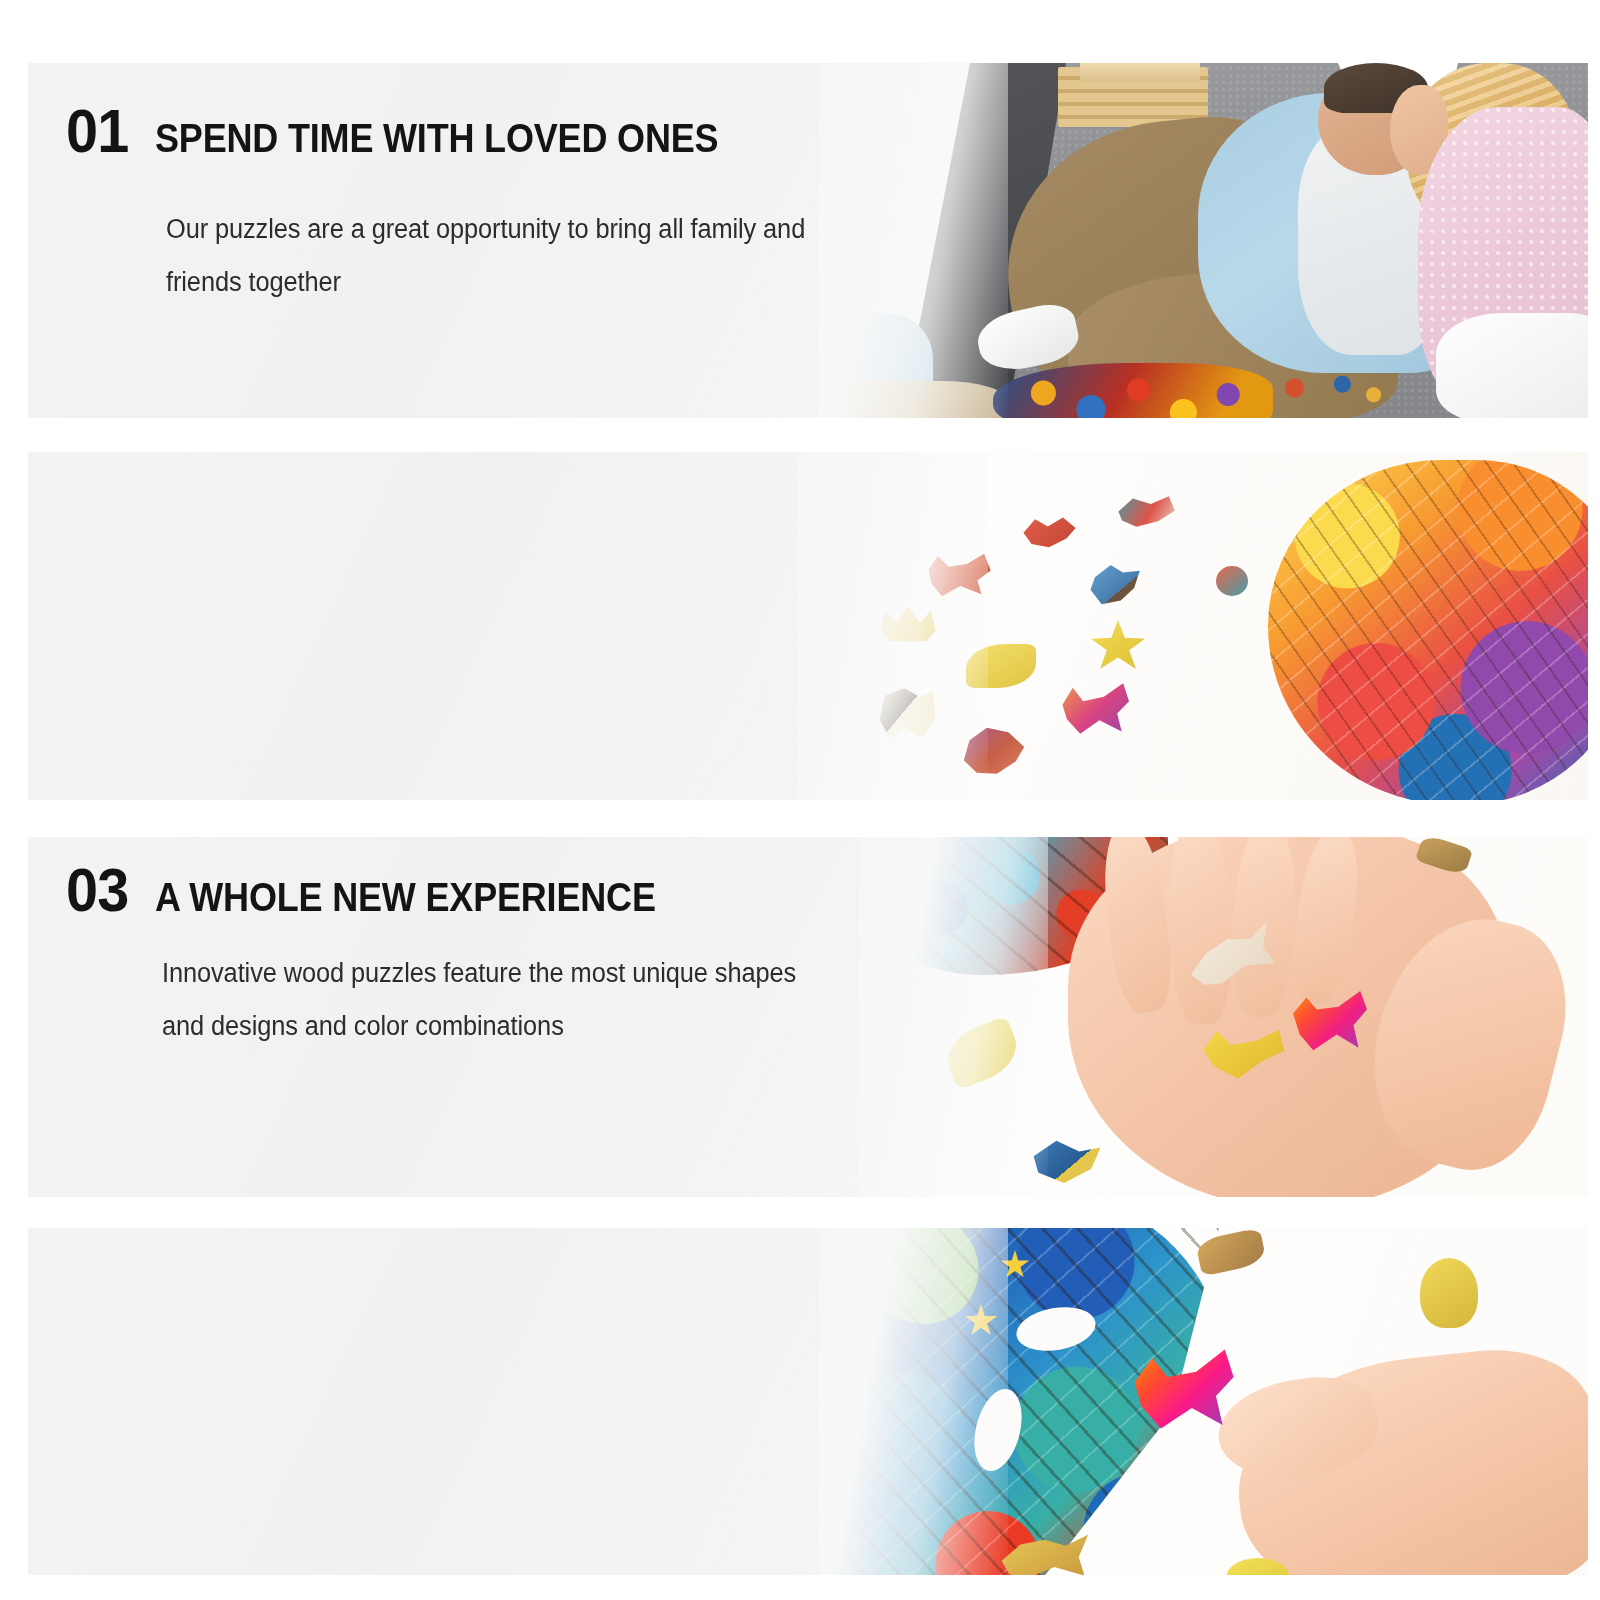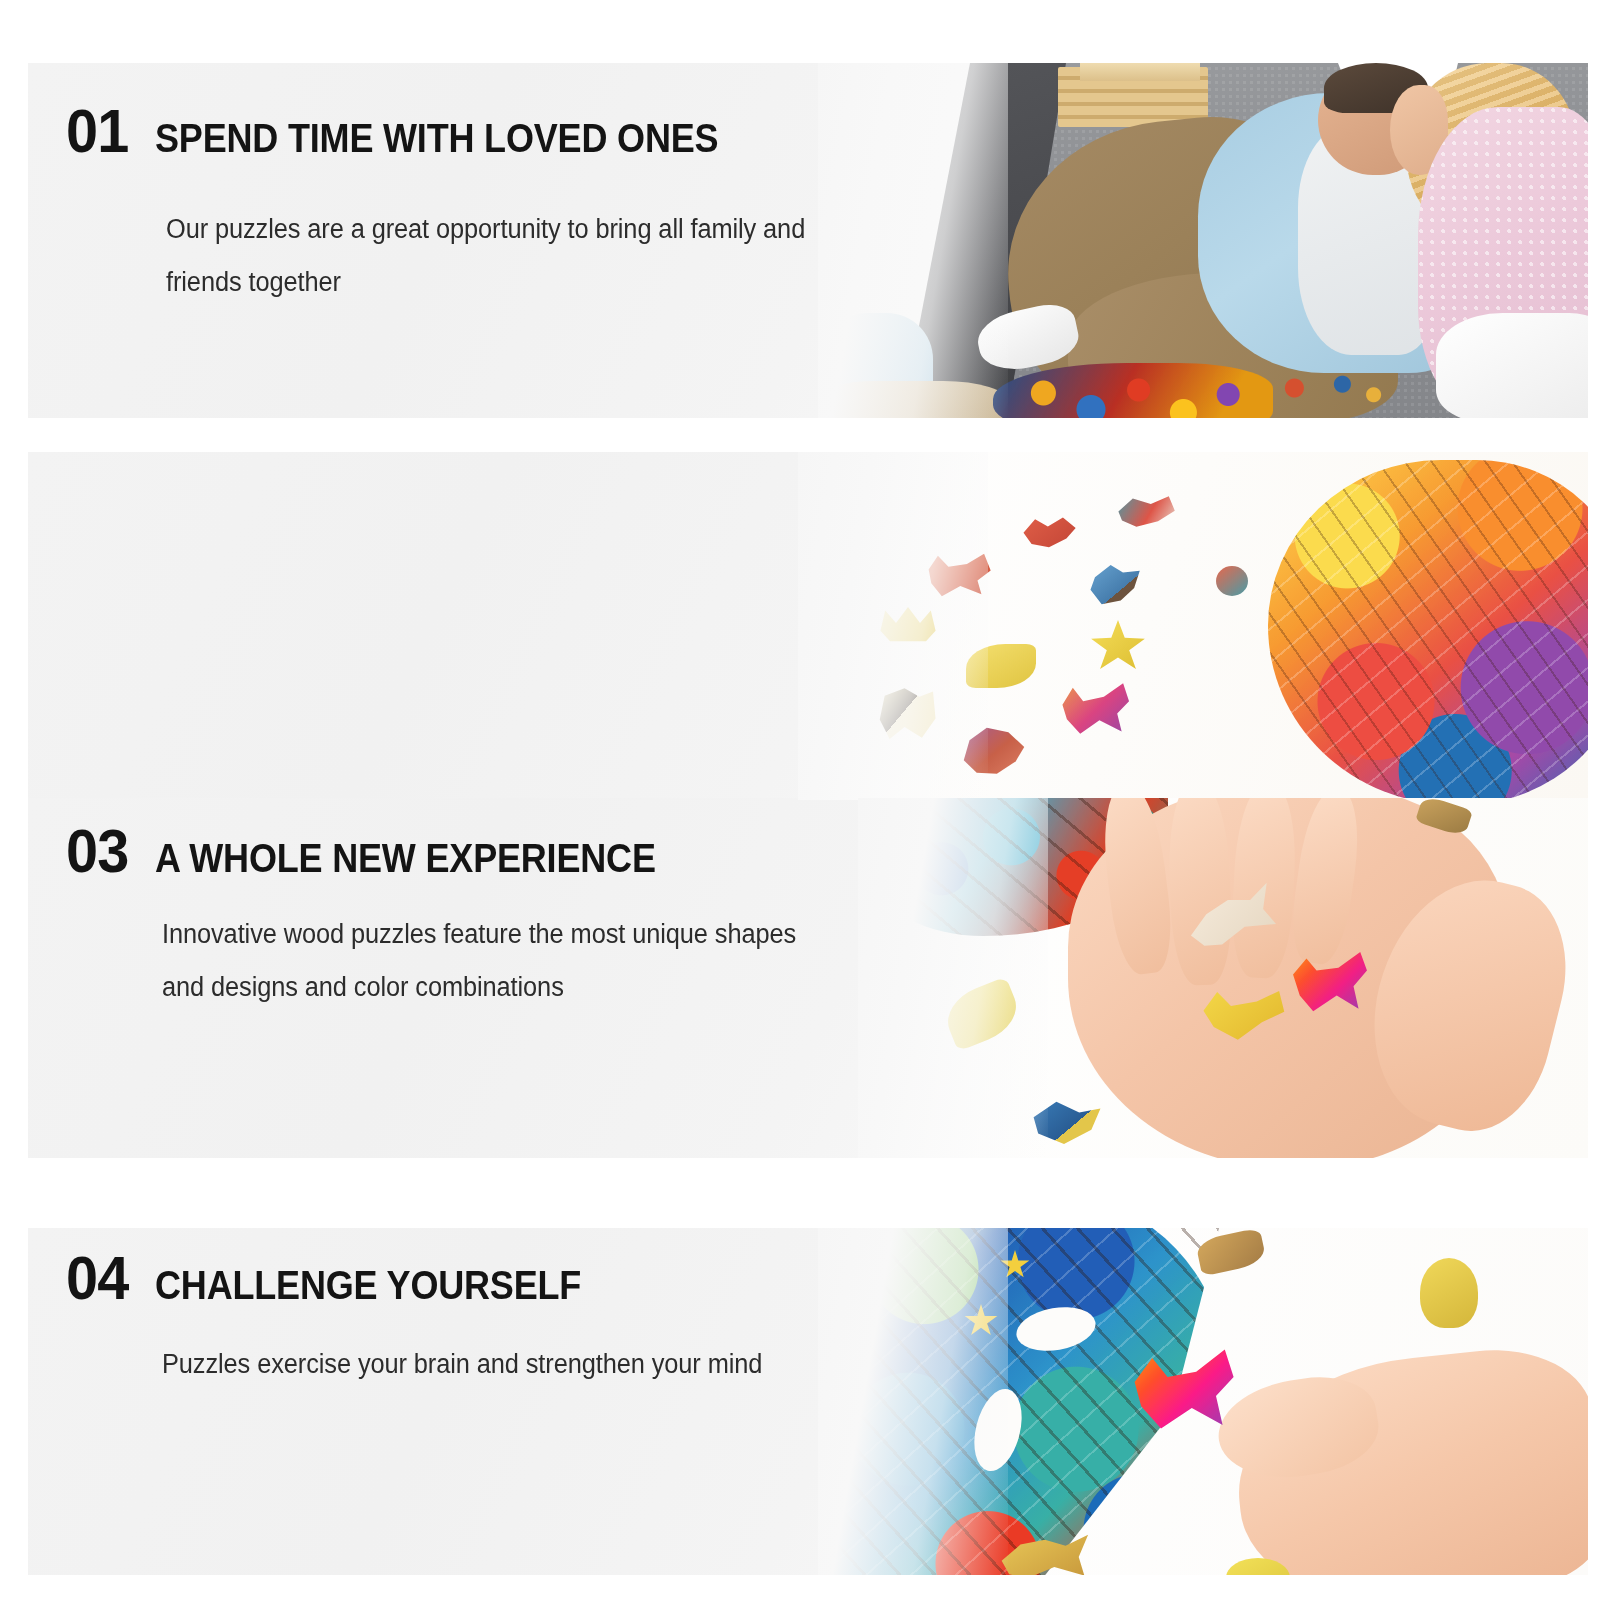--- a/index.html
+++ b/index.html
@@ -22,21 +22,21 @@
   
   .card {
     position: absolute;
     left: 28px;
     width: 1560px;
     background: linear-gradient(115deg, #f3f3f3 0%, #f1f1f1 28%, #f4f4f4 52%, #fafafa 72%, #ffffff 88%);
     overflow: hidden;
   }
   .card.c1 { top: 63px;   height: 355px; }
   .card.c2 { top: 452px;  height: 348px; }
-  .card.c3 { top: 798px;  height: 360px; }
+  .card.c3 { top: 837px;  height: 360px; }
   .card.c4 { top: 1228px; height: 347px; }
 
   
   .text-block {
     position: absolute;
     left: 10px;
     top: 0;
     width: 820px;
     height: 100%;
     z-index: 5;
@@ -516,22 +516,15 @@
       <div class="hole2"></div>
       <div class="finger4"></div>
       <div class="fingertip"></div>
       <div class="cat4"></div>
       <div class="dolphin4"></div>
       <div class="leafbit"></div>
       <div class="topbit4"></div>
       <div class="yellowbit"></div>
       <div class="fade-left"></div>
     </div>
-    <div class="text-block">
-      <div class="head-row">
-        <span class="num">04</span>
-        <span class="title">CHALLENGE YOURSELF</span>
-      </div>
-      <p class="body">Puzzles exercise your brain and strengthen your mind</p>
-    </div>
   </section>
 
 </div>
 
 </body></html>

